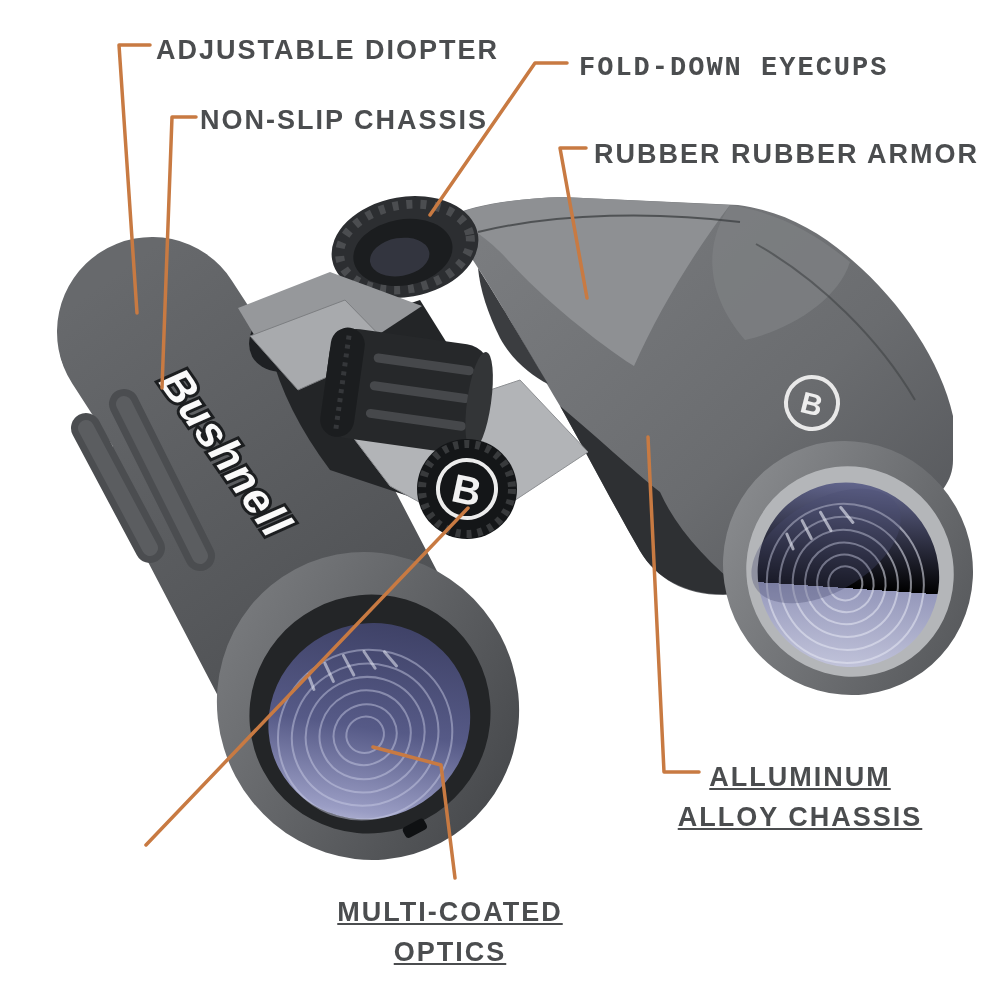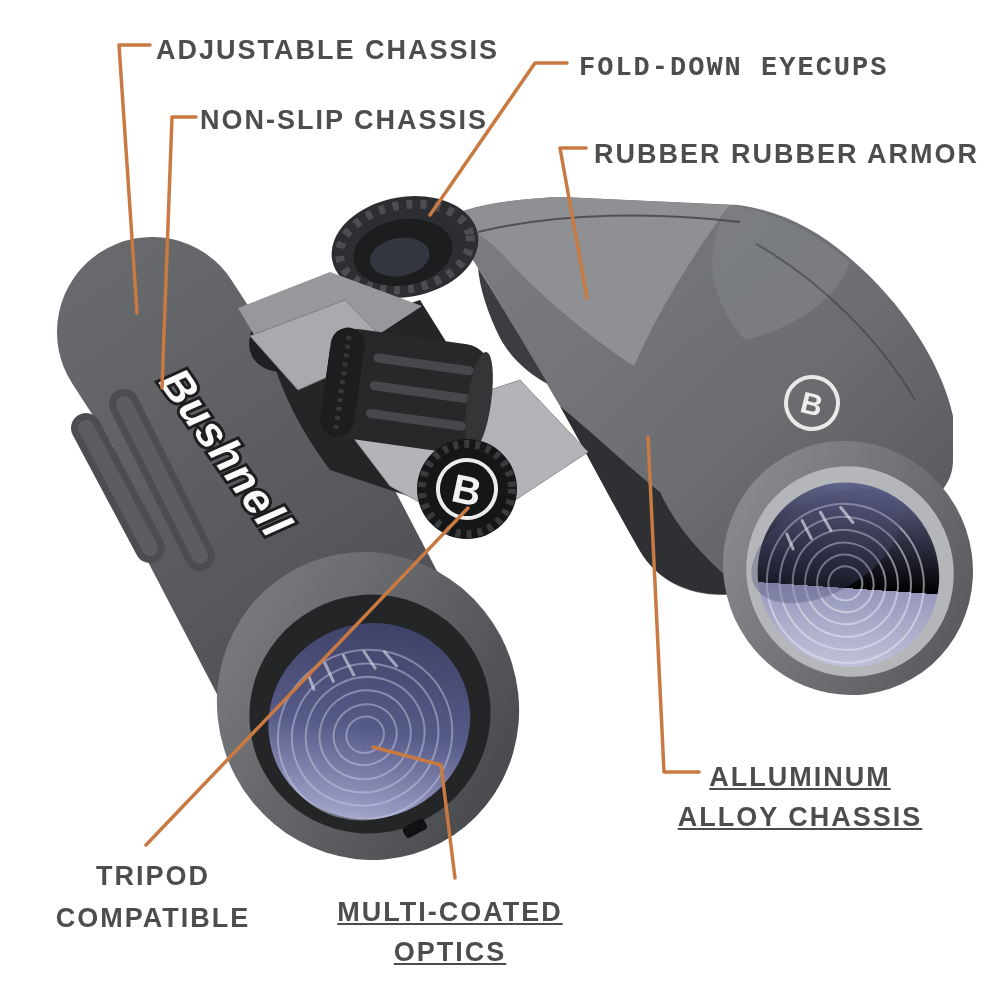--- a/index.html
+++ b/index.html
@@ -181,30 +181,28 @@
       <polyline points="150,45 119,45 137,313"></polyline>
       <polyline points="196,117 172,117 162,388"></polyline>
       <polyline points="567,63 535,63 430,215"></polyline>
       <polyline points="586,148 560,148 587,298"></polyline>
       <polyline points="648,437 664,772 699,772"></polyline>
       <polyline points="468,508 146,845"></polyline>
       <polyline points="373,747 441,765 455,878"></polyline>
     </g>
   </svg>
 
-  <div class="label" style="left:156px;top:30px;">ADJUSTABLE CHASSIS</div>
+  <div class="label" style="left:156px;top:30px;">ADJUSTABLE DIOPTER</div>
 
   <div class="label" style="left:200px;top:100px;">NON-SLIP CHASSIS</div>
 
   <div class="label" style="left:579px;top:48px;font-family:Liberation Mono, monospace;">FOLD-DOWN EYECUPS</div>
 
   <div class="label" style="left:594px;top:134px;">RUBBER RUBBER ARMOR</div>
 
   <div class="label center" style="left:640px;top:757px;width:320px;text-decoration:underline;">ALLUMINUM
 ALLOY CHASSIS</div>
 
-  <div class="label center lh42" style="left:28px;top:855px;width:250px;">TRIPOD
-COMPATIBLE</div>
 
   <div class="label center" style="left:295px;top:892px;width:310px;text-decoration:underline;">MULTI-COATED
 OPTICS</div>
 
 </div>
 
 </body></html>

